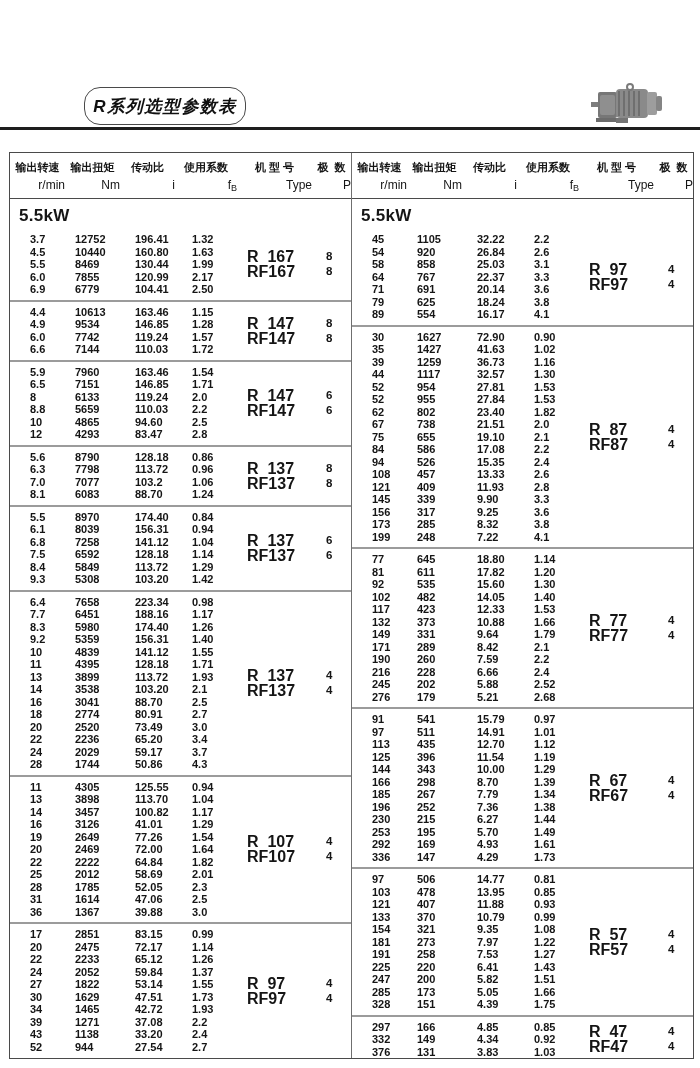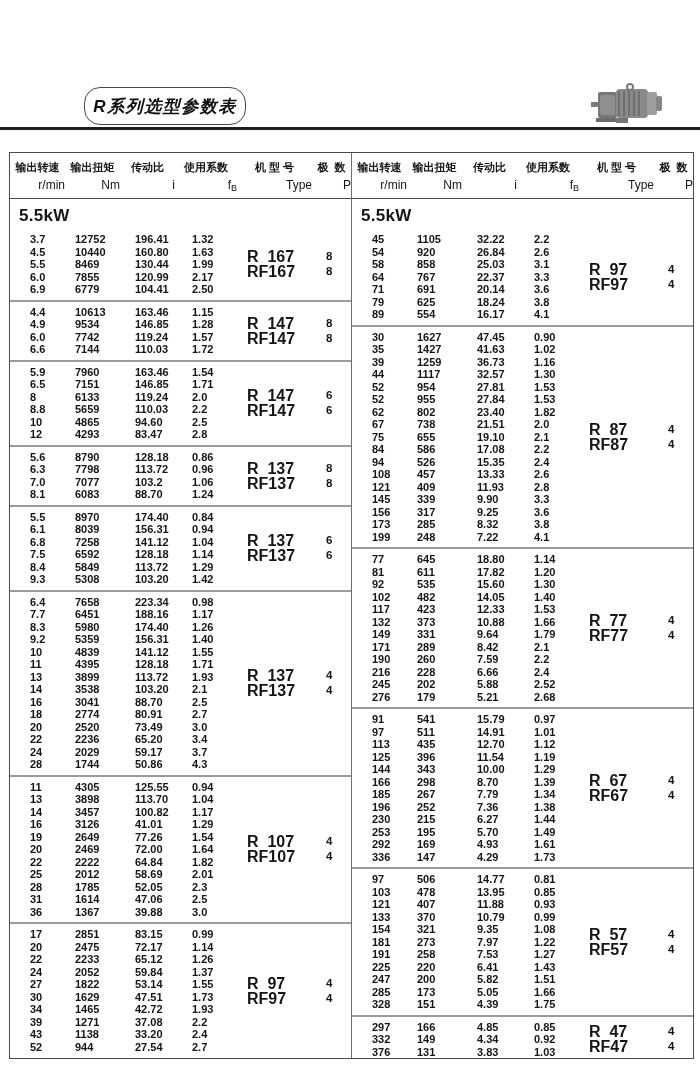--- a/index.html
+++ b/index.html
@@ -597,21 +597,21 @@
             <div class="type-block">R  97
 RF97</div>
             <div class="pole-block">4
 4</div>
           </div>
           <div class="group">
             <div class="rows">
               <div class="row">
                 <div class="c c1">30</div>
                 <div class="c c2">1627</div>
-                <div class="c c3">47.45</div>
+                <div class="c c3">72.90</div>
                 <div class="c c4">0.90</div>
               </div>
               <div class="row">
                 <div class="c c1">35</div>
                 <div class="c c2">1427</div>
                 <div class="c c3">41.63</div>
                 <div class="c c4">1.02</div>
               </div>
               <div class="row">
                 <div class="c c1">39</div>

